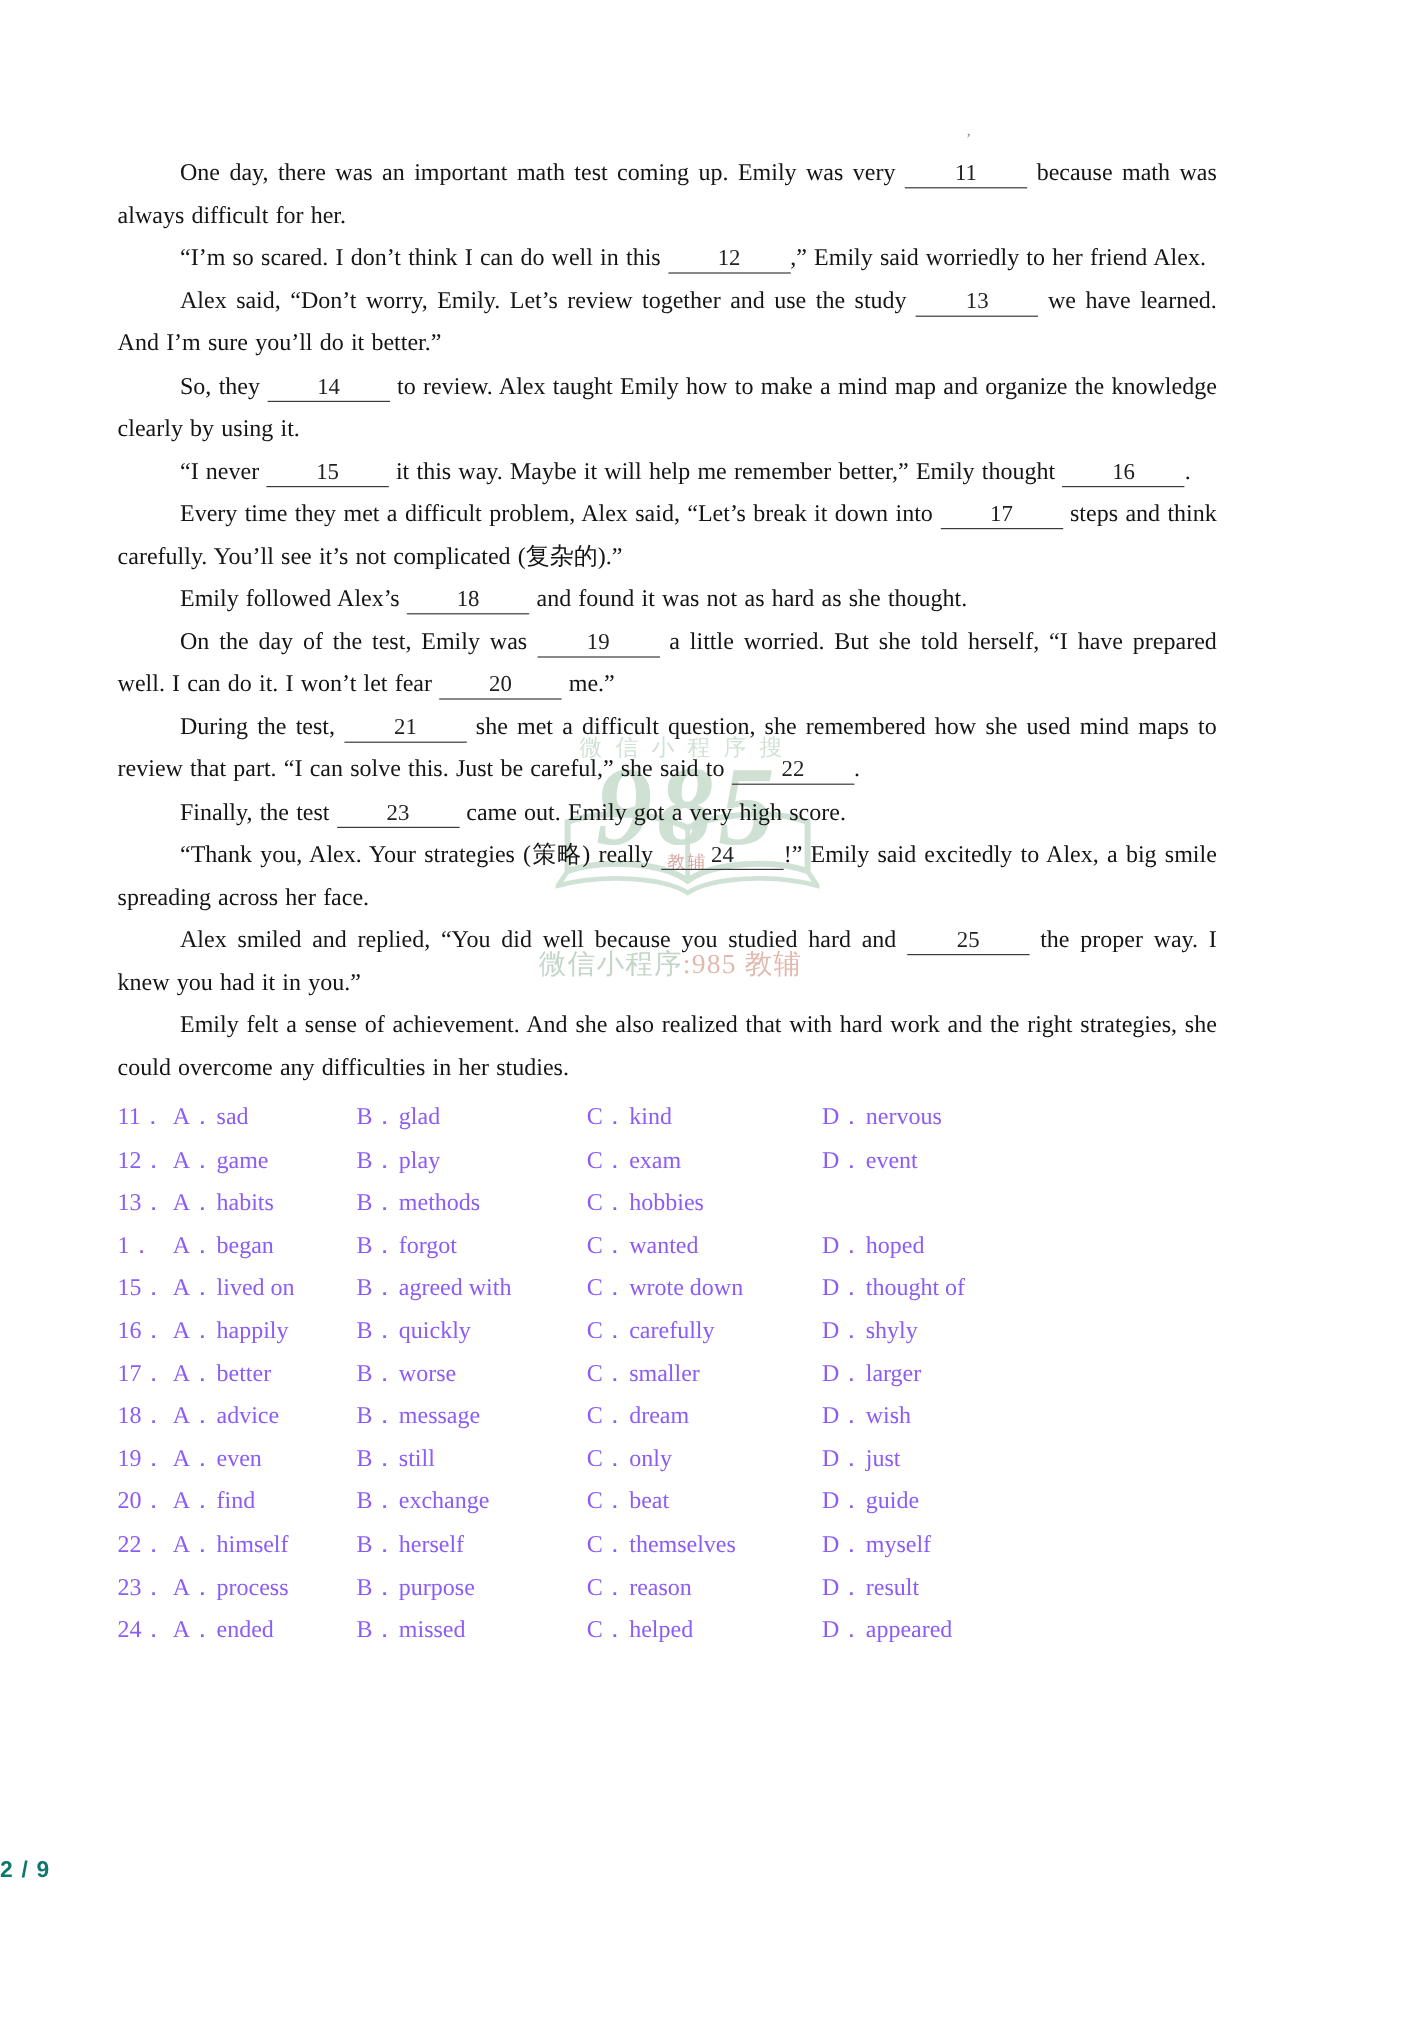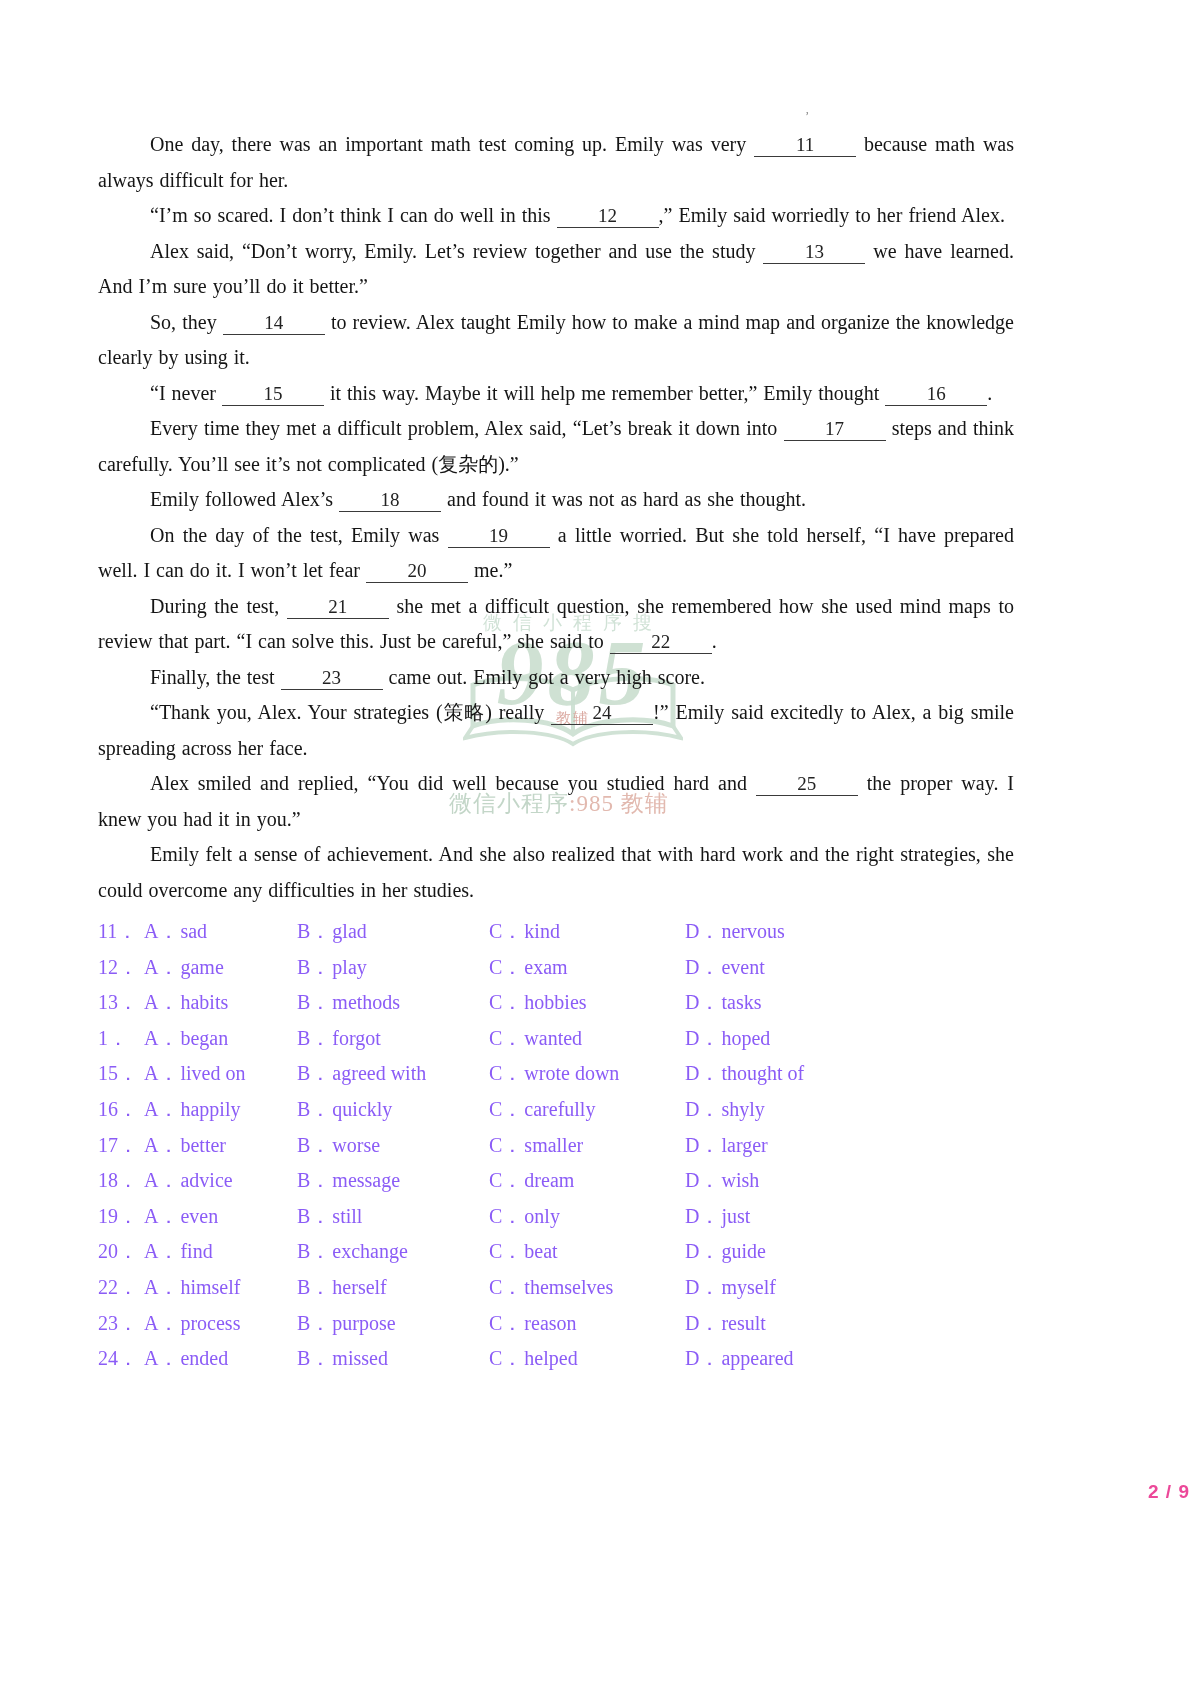--- a/index.html
+++ b/index.html
@@ -41,24 +41,24 @@
     display:grid;
     grid-template-columns:46px 153px 192px 196px auto;
     font-size:20px;
     line-height:35.6px;
     color:#8b5cf6;
   }
   .opt-num{white-space:nowrap;}
   .opt-cell{white-space:nowrap;}
   .opt-label{margin-right:2px;}
   .footer{
-    position:absolute;top:1481px;left:0;width:100%;
-    text-align:right;
+    position:absolute;top:1548px;left:0;width:100%;
+    text-align:left;
     font-family:"Liberation Sans", sans-serif;
-    font-weight:bold;font-size:19px;color:#ec4899;
+    font-weight:bold;font-size:19px;color:#0f766e;
     z-index:2;letter-spacing:1px;
   }
   
   .wm{
     position:absolute;left:448px;top:610px;width:250px;
     text-align:center;z-index:1;user-select:none;
   }
   .wm-arc{
     font-size:19px;letter-spacing:11px;color:#ccdfd2;
     white-space:nowrap;opacity:.9;
@@ -132,21 +132,20 @@
           <span class="opt-cell"><span class="opt-label">A．</span><span>game</span></span>
           <span class="opt-cell"><span class="opt-label">B．</span><span>play</span></span>
           <span class="opt-cell"><span class="opt-label">C．</span><span>exam</span></span>
           <span class="opt-cell"><span class="opt-label">D．</span><span>event</span></span>
         </div>
         <div class="opt-row">
           <span class="opt-num">13．</span>
           <span class="opt-cell"><span class="opt-label">A．</span><span>habits</span></span>
           <span class="opt-cell"><span class="opt-label">B．</span><span>methods</span></span>
           <span class="opt-cell"><span class="opt-label">C．</span><span>hobbies</span></span>
-          <span class="opt-cell"><span class="opt-label">D．</span><span>tasks</span></span>
         </div>
         <div class="opt-row">
           <span class="opt-num">1．</span>
           <span class="opt-cell"><span class="opt-label">A．</span><span>began</span></span>
           <span class="opt-cell"><span class="opt-label">B．</span><span>forgot</span></span>
           <span class="opt-cell"><span class="opt-label">C．</span><span>wanted</span></span>
           <span class="opt-cell"><span class="opt-label">D．</span><span>hoped</span></span>
         </div>
         <div class="opt-row">
           <span class="opt-num">15．</span>

